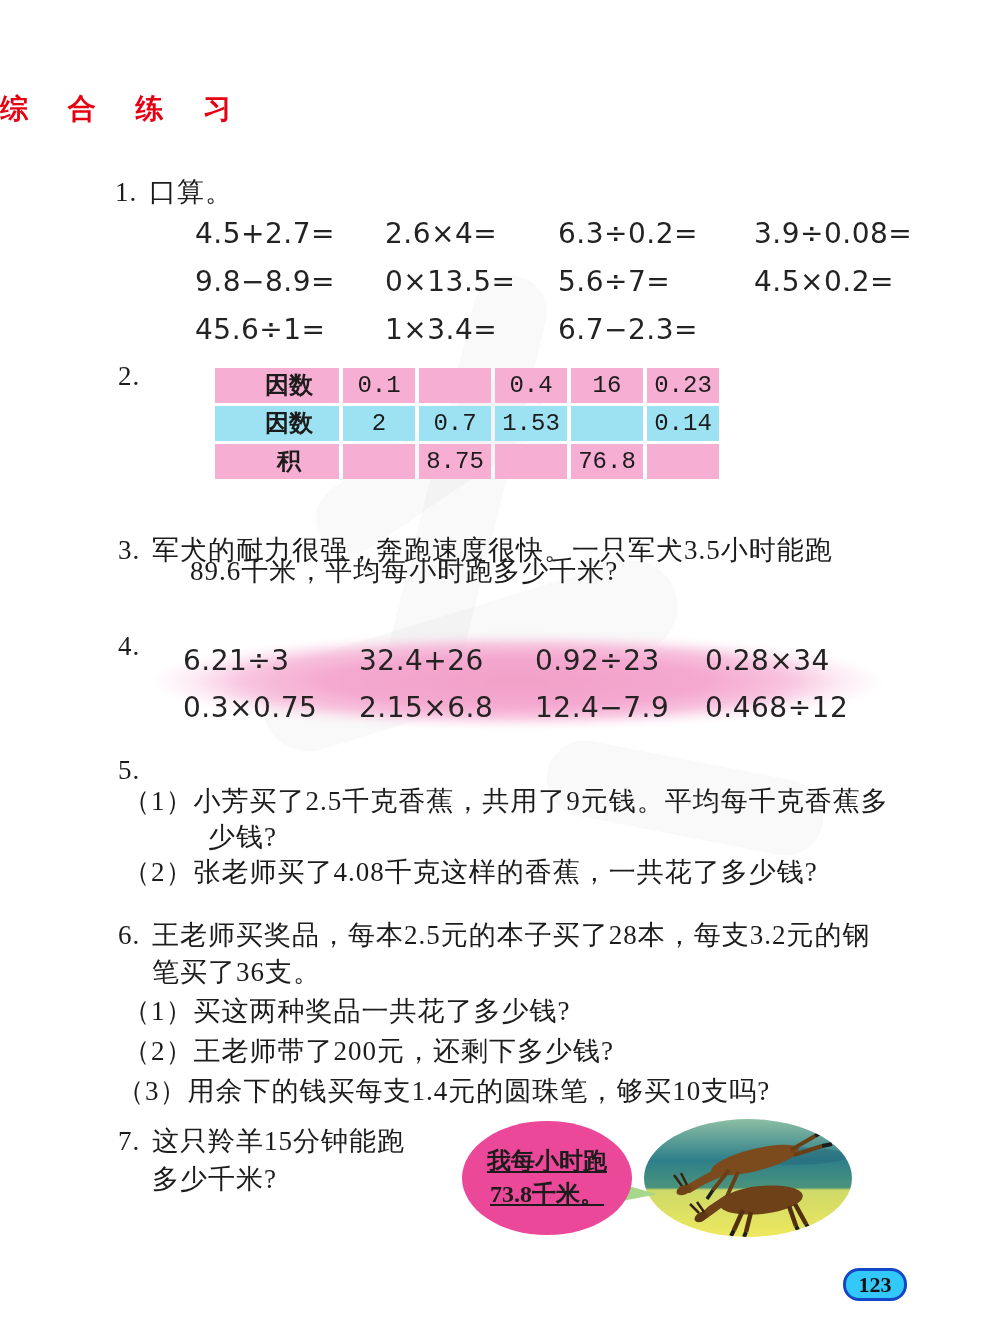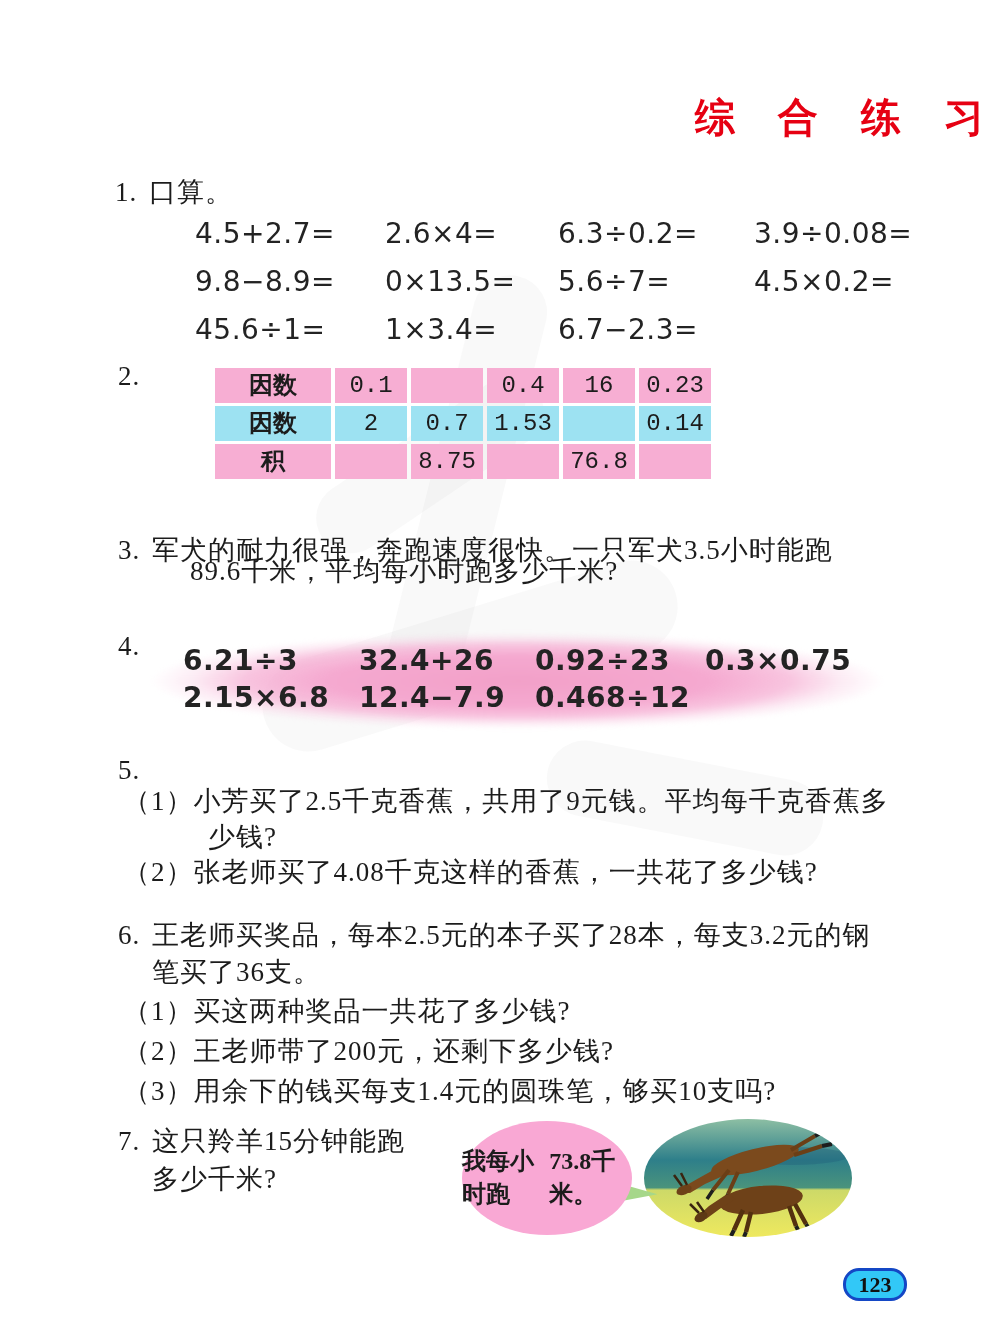--- a/index.html
+++ b/index.html
@@ -6,48 +6,48 @@
   .page{position:relative;width:1000px;height:1336px;background:#ffffff;overflow:hidden;
         font-family:"Liberation Serif",serif;color:#1c1c1c;}
   .abs{position:absolute;}
   
   .wm{position:absolute;background:rgba(125,125,125,0.045);pointer-events:none;}
   .wm1{left:430px;top:270px;width:74px;height:430px;border-radius:44px;transform:rotate(14deg);}
   .wm2{left:255px;top:610px;width:430px;height:92px;border-radius:60px;transform:rotate(-17deg);}
   .wm3{left:545px;top:760px;width:280px;height:76px;border-radius:50px;transform:rotate(11deg);}
   .wm4{left:300px;top:430px;width:260px;height:70px;border-radius:50px;transform:rotate(-34deg);}
 
-  .title{left:0;right:0;top:90px;text-align:right;font-size:40px;font-weight:bold;
+  .title{left:0;right:0;top:90px;text-align:left;font-size:28px;font-weight:bold;
          color:#e60012;letter-spacing:16px;font-family:"Liberation Sans",sans-serif;}
 
   .cn{font-size:27px;line-height:36px;letter-spacing:1px;}
   .numlbl{display:inline-block;width:34px;}
   .eq{font-family:"DejaVu Sans",sans-serif;font-size:28px;color:#232323;letter-spacing:0.5px;}
 
   .p1-grid{left:195px;top:219px;display:grid;grid-template-columns:190px 173px 196px 200px;row-gap:19px;}
   .p1-grid .cell{height:29px;line-height:29px;}
 
   .ftable{left:215px;top:368px;}
   .t-row{display:flex;gap:4px;margin-bottom:3px;}
   .t-cell{height:35px;line-height:35px;text-align:center;font-size:24px;}
-  .t-label{width:116px;font-weight:bold;}
+  .t-label{width:100px;font-weight:bold;padding-left:24px;}
   .t-data{width:72px;font-family:Liberation Mono, monospace;}
   .pink{background:#f7aed3;}
   .blue{background:#9de2f2;}
 
   .blob{left:150px;top:633px;width:734px;height:96px;border-radius:50%;
         background:radial-gradient(ellipse 50% 50% at 50% 50%, #f2a0c8 0%, #f5a9d0 52%,
                    rgba(246,176,212,0.75) 74%, rgba(248,198,224,0.35) 88%, rgba(248,198,224,0) 100%);
         filter:blur(2px);}
-  .p4-grid{left:183px;top:646px;display:grid;grid-template-columns:176px 176px 170px 180px;row-gap:7px;z-index:2;font-weight:bold;}
+  .p4-grid{left:183px;top:646px;display:grid;grid-template-columns:176px 176px 170px 180px;row-gap:17px;z-index:2;}
   .p4-grid .cell{height:30px;line-height:30px;}
 
-  .bubble{left:462px;top:1121px;width:170px;height:114px;background:#f9a8d4;border-radius:50%;
-          display:flex;flex-direction:row;align-items:center;justify-content:center;
-          font-weight:bold;font-size:24px;line-height:33px;z-index:2;}
+  .bubble{left:462px;top:1121px;width:170px;height:114px;background:#ec4899;border-radius:50%;
+          display:flex;flex-direction:column;align-items:center;justify-content:center;
+          font-weight:bold;font-size:24px;line-height:33px;z-index:2;text-decoration:underline;}
   .bubble-tail{left:615px;top:1186px;width:0;height:0;border-left:42px solid #a6d78a;
                border-top:5px solid transparent;border-bottom:15px solid transparent;
                transform:rotate(9deg);z-index:1;}
   .photo{left:643px;top:1118px;width:210px;height:120px;}
 
   .badge{left:843px;top:1268px;width:58px;height:27px;background:#32c8f7;border:3px solid #1447c5;
          border-radius:16px;text-align:center;line-height:27px;font-size:22px;font-weight:bold;color:#111;}
 </style>
 </head>
 <body>
@@ -110,38 +110,39 @@
     <span class="numlbl">3.</span><span>军犬的耐力很强，奔跑速度很快。一只军犬3.5小时能跑</span>
   </div>
   <div class="abs cn" style="left:152px;top:553px;margin-left:38px;">89.6千米，平均每小时跑多少千米?</div>
 
   <div class="abs cn" style="left:118px;top:628px;">4.</div>
   <div class="abs blob"></div>
   <div class="abs p4-grid eq">
     <div class="cell">6.21÷3</div>
     <div class="cell">32.4+26</div>
     <div class="cell">0.92÷23</div>
+    <div class="cell">0.28×34</div>
     <div class="cell">0.3×0.75</div>
     <div class="cell">2.15×6.8</div>
     <div class="cell">12.4−7.9</div>
     <div class="cell">0.468÷12</div>
   </div>
 
   <div class="abs cn" style="left:118px;top:752px;">5.</div>
   <div class="abs cn" style="left:123px;top:783px;">（1）小芳买了2.5千克香蕉，共用了9元钱。平均每千克香蕉多</div>
   <div class="abs cn" style="left:208px;top:819px;">少钱?</div>
   <div class="abs cn" style="left:123px;top:854px;">（2）张老师买了4.08千克这样的香蕉，一共花了多少钱?</div>
 
   <div class="abs cn" style="left:118px;top:917px;">
     <span class="numlbl">6.</span><span>王老师买奖品，每本2.5元的本子买了28本，每支3.2元的钢</span>
   </div>
   <div class="abs cn" style="left:152px;top:954px;">笔买了36支。</div>
   <div class="abs cn" style="left:123px;top:993px;">（1）买这两种奖品一共花了多少钱?</div>
   <div class="abs cn" style="left:123px;top:1033px;">（2）王老师带了200元，还剩下多少钱?</div>
-  <div class="abs cn" style="left:123px;top:1073px;font-family:Liberation Serif, serif;">（3）用余下的钱买每支1.4元的圆珠笔，够买10支吗?</div>
+  <div class="abs cn" style="left:117px;top:1073px;font-family:Liberation Serif, serif;">（3）用余下的钱买每支1.4元的圆珠笔，够买10支吗?</div>
 
   <div class="abs cn" style="left:118px;top:1123px;">
     <span class="numlbl">7.</span><span>这只羚羊15分钟能跑</span>
   </div>
   <div class="abs cn" style="left:152px;top:1161px;">多少千米?</div>
 
   <div class="abs bubble-tail"></div>
   <div class="abs bubble">
     <div>我每小时跑</div>
     <div>73.8千米。</div>

